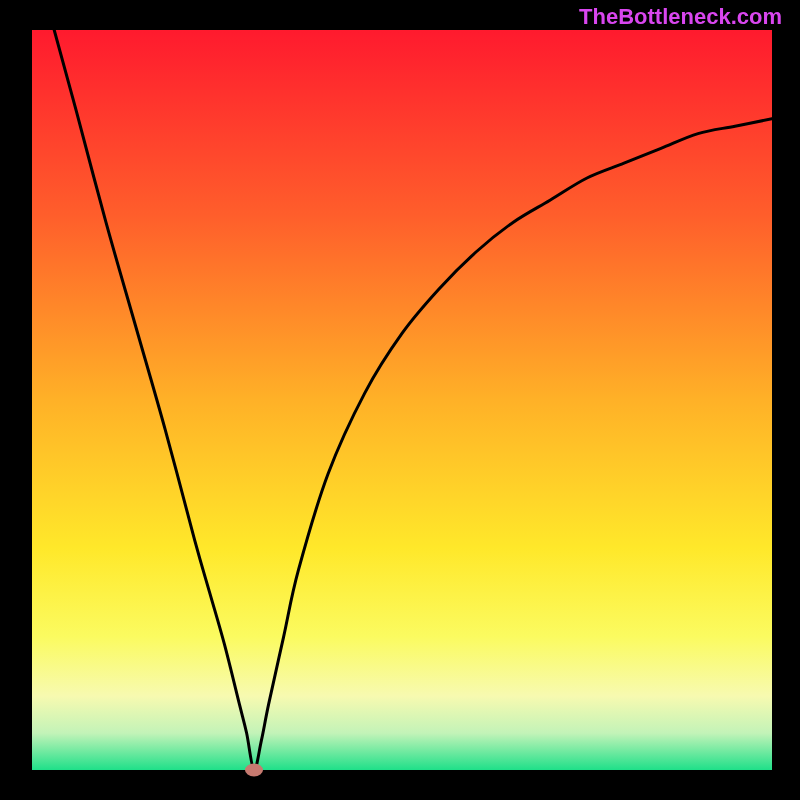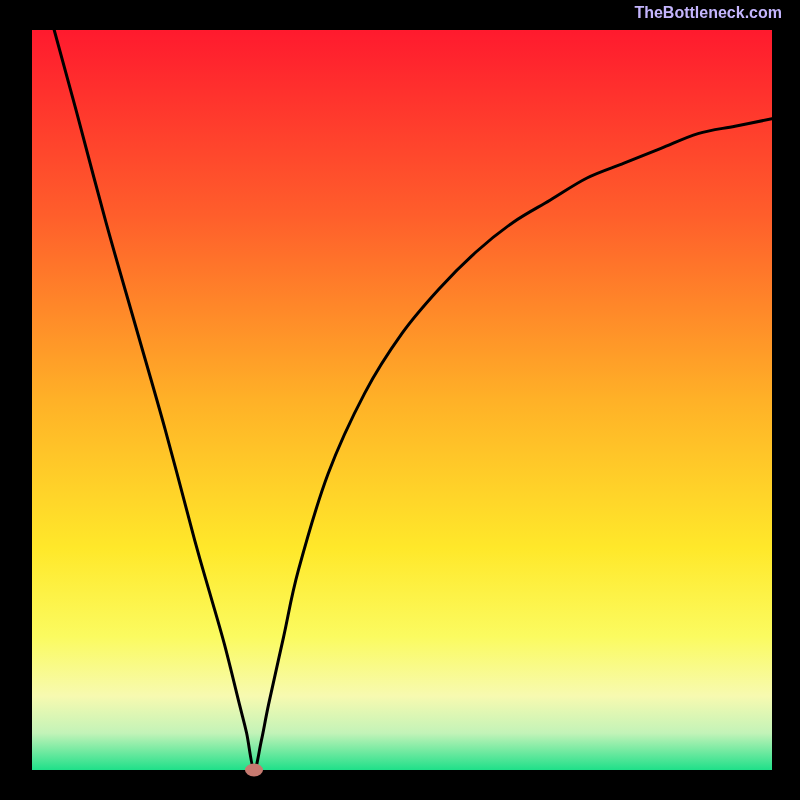--- a/index.html
+++ b/index.html
@@ -8,22 +8,22 @@
     height: 800px;
     background: #000000;
     position: relative;
     overflow: hidden;
     font-family: Arial, sans-serif;
   }
   .watermark {
     position: absolute;
     top: 4px;
     right: 18px;
-    color: #c4b5fd;
-    font-size: 16px;
+    color: #d946ef;
+    font-size: 22px;
     font-weight: bold;
     z-index: 10;
   }
   .plot-area {
     position: absolute;
     left: 32px;
     top: 30px;
     width: 740px;
     height: 740px;
   }

